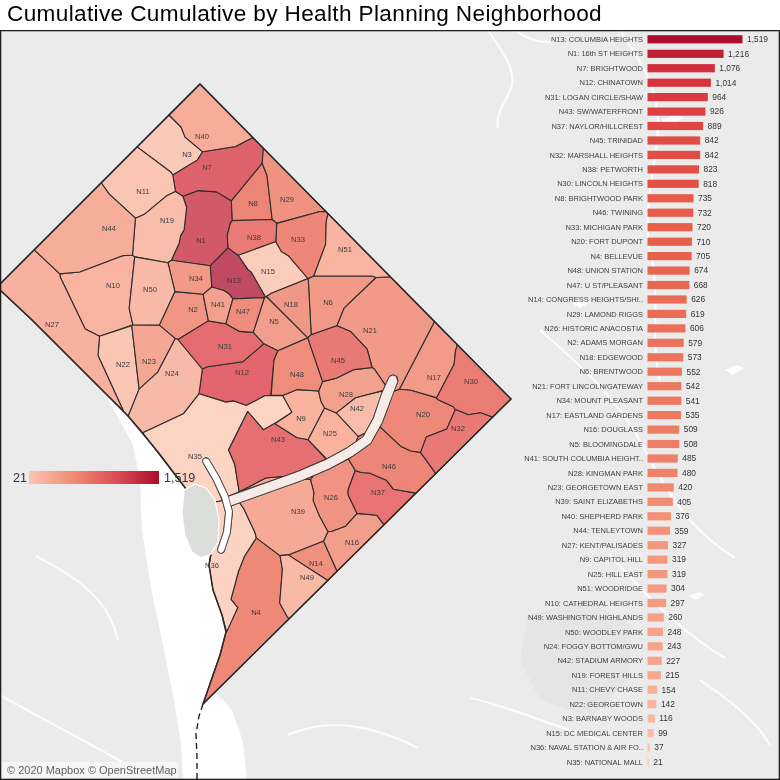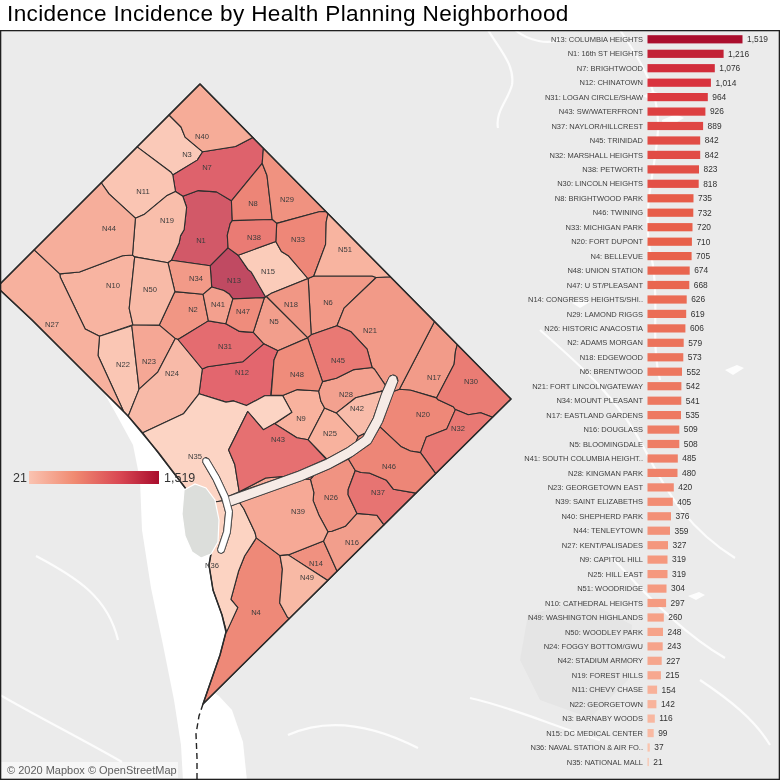--- a/index.html
+++ b/index.html
@@ -5,21 +5,21 @@
 font-family:"Liberation Sans",sans-serif;}
 #title{position:absolute;left:7px;top:1px;font-size:22.6px;color:#000;letter-spacing:0.35px;}
 #mapbox{position:absolute;left:0;top:30px;width:780px;height:750px;}
 svg text{font-family:"Liberation Sans",sans-serif;}
 svg .nl{font-size:7.6px;fill:#3c3c3c;}
 svg .bl{font-size:7.5px;fill:#404040;}
 svg .bv{font-size:8.4px;fill:#333;}
 </style></head>
 <body>
 
-<div id="title">Incidence Incidence by Health Planning Neighborhood</div>
+<div id="title">Cumulative Cumulative by Health Planning Neighborhood</div>
 
 <div id="mapbox">
 <svg width="780" height="750" viewBox="0 0 780 750">
 
 <rect x="0" y="0" width="780" height="750" fill="#ebebeb"></rect>
 <g transform="translate(0,-30)">
 
 <g stroke="#ffffff" fill="none" stroke-width="2.2" opacity="0.85">
 <path d="M488,30 C500,50 515,65 512,85 C508,100 495,112 498,128"></path>
 <path d="M515,30 C530,42 548,44 560,40"></path>

